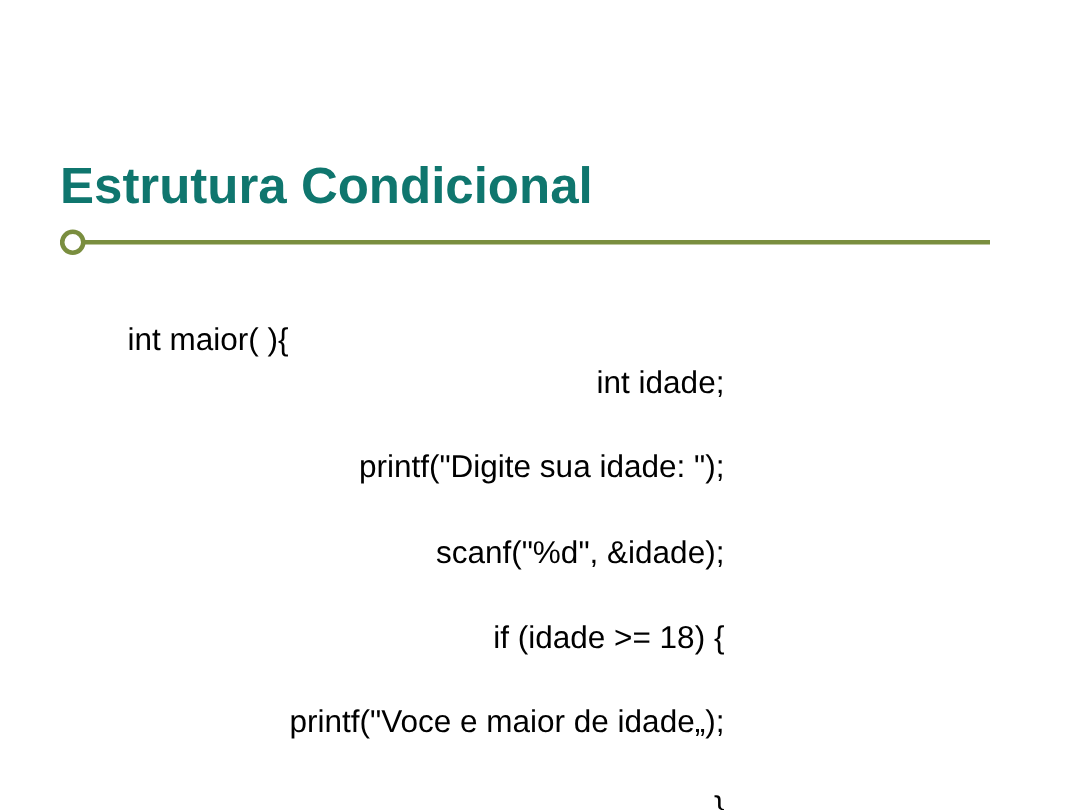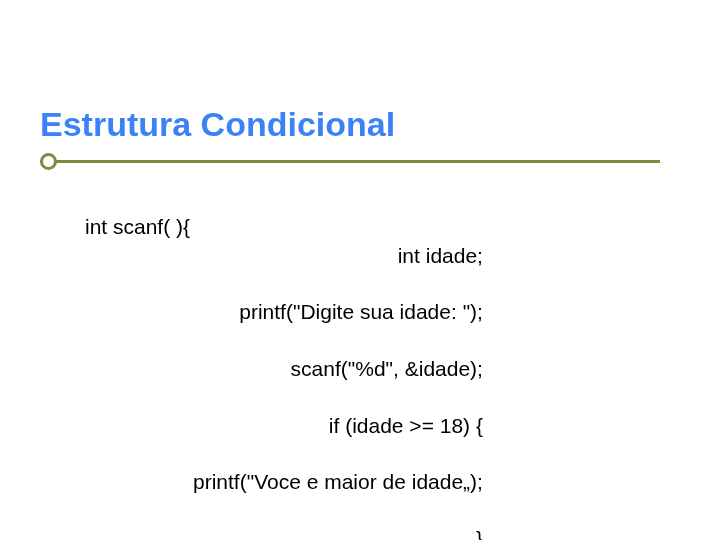--- a/index.html
+++ b/index.html
@@ -17,21 +17,21 @@
     width: 720px;
     height: 540px;
     box-sizing: border-box;
   }
   .title {
     position: absolute;
     left: 40px;
     top: 105px;
     font-size: 34px;
     font-weight: bold;
-    color: #3b82f6;
+    color: #0f766e;
   }
   .underline-wrap {
     position: absolute;
     left: 40px;
     top: 152px;
     width: 620px;
     height: 30px;
   }
   .underline-bar {
     position: absolute;
@@ -71,21 +71,21 @@
 <div class="slide">
 
   <div class="title">Estrutura Condicional</div>
 
   <div class="underline-wrap">
     <div class="underline-bar"></div>
     <div class="underline-circle"></div>
   </div>
 
   <div class="code-block">
-<span>int scanf( ){</span>
+<span>int maior( ){</span>
 <span class="indent1">int idade;</span>
 <span class="indent1">printf("Digite sua idade: ");</span>
 <span class="indent1">scanf("%d", &amp;idade);</span>
 <span class="indent1">if (idade &gt;= 18) {</span>
 <span class="indent2">printf("Voce e maior de idade„);</span>
 <span class="indent1">}</span>
 
   </div>
 
 </div>

